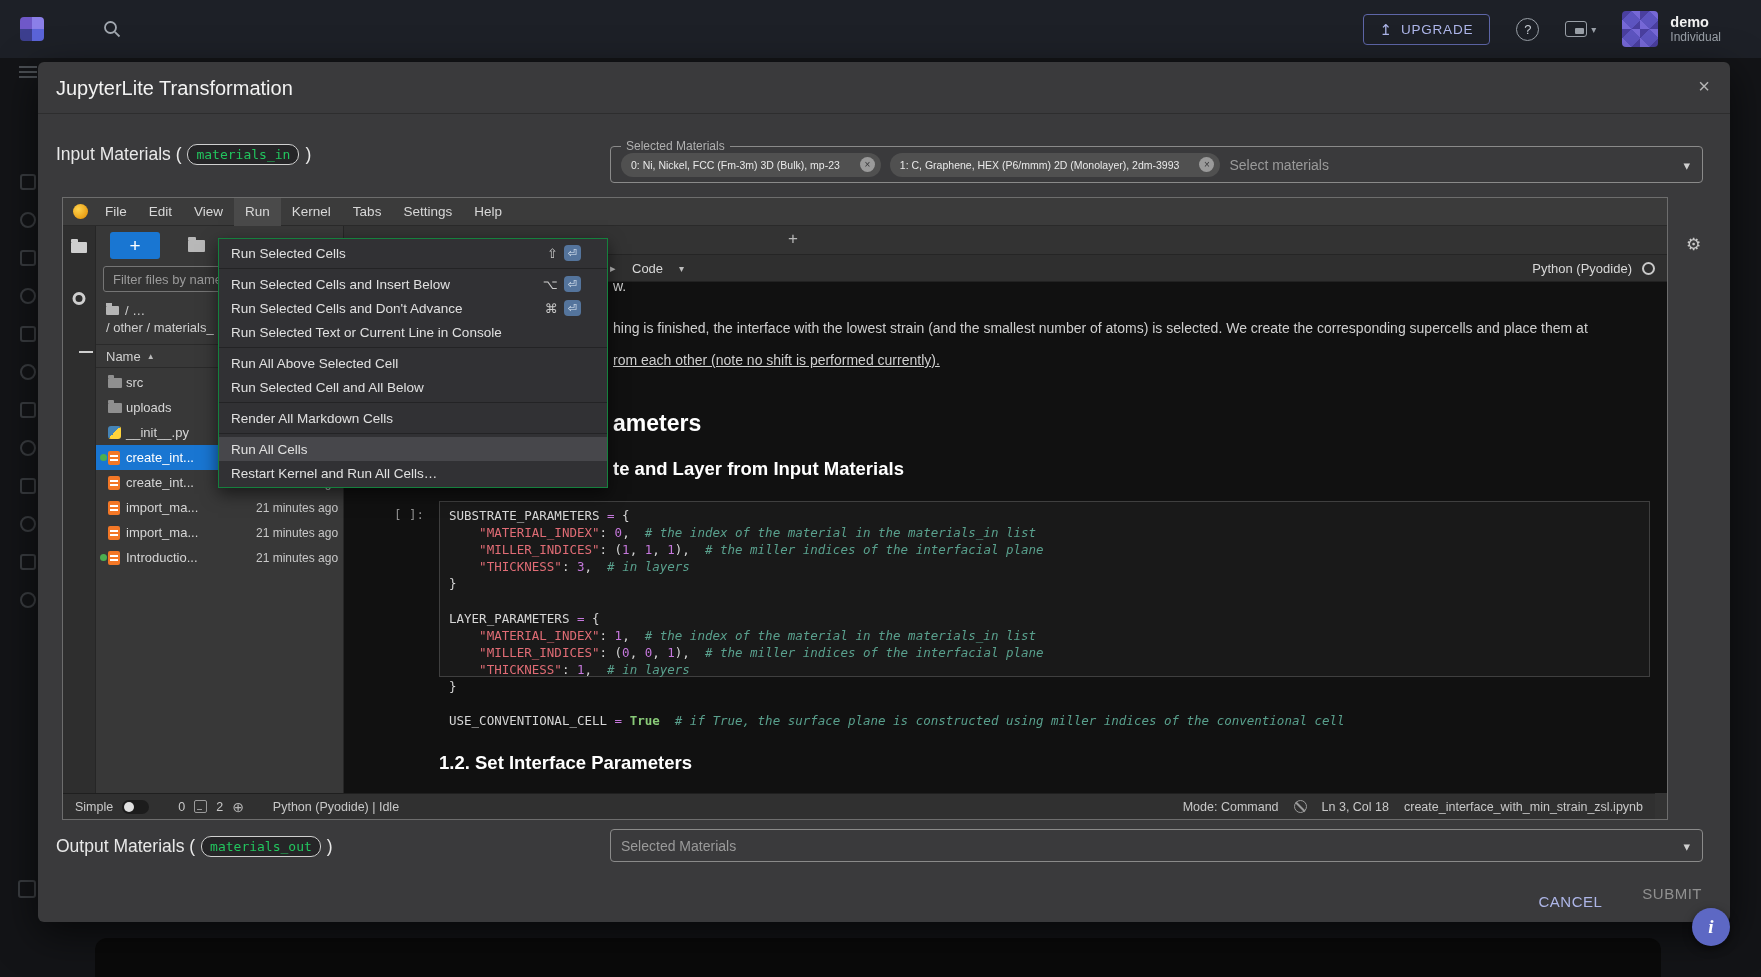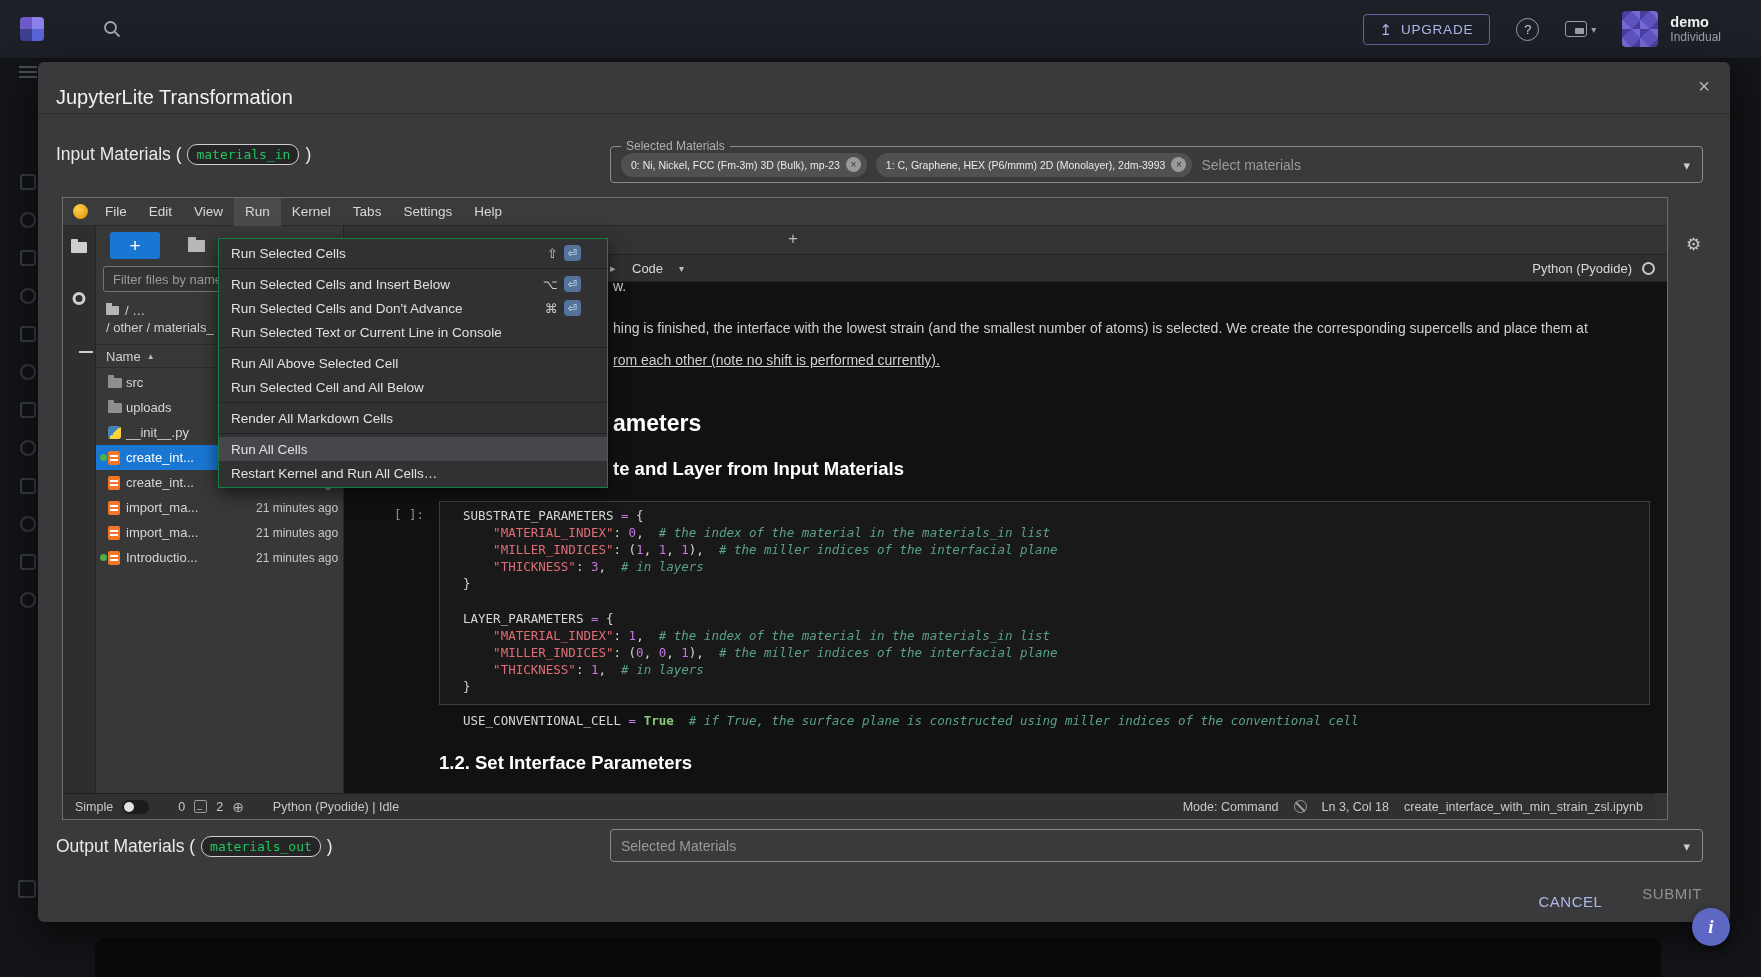--- a/index.html
+++ b/index.html
@@ -41,35 +41,35 @@
   .u-ic.round { border-radius:50%; }
   .under-bottom { position:absolute; left:18px; top:880px; width:18px; height:18px; border:2px solid #70757d; border-radius:3px; z-index:10; }
   .under-panel { position:absolute; left:95px; top:938px; width:1566px; height:39px; background:#141414;
                  border-radius:12px 12px 0 0; z-index:10; }
   .overlay { position:absolute; inset:0; background:rgba(0,0,0,.48); z-index:30; }
 
   
   .modal { position:absolute; left:38px; top:62px; width:1692px; height:860px; background:#3a3a3c; border-radius:6px;
            box-shadow:0 12px 40px rgba(0,0,0,.6); z-index:50; }
   .m-head { position:absolute; left:0; top:0; right:0; height:52px; border-bottom:1px solid rgba(0,0,0,.22); }
-  .m-title { position:absolute; left:18px; top:24px; font-size:20px; font-weight:500; color:#f2f2f2; }
+  .m-title { position:absolute; left:18px; top:15px; font-size:20px; font-weight:500; color:#f2f2f2; }
   .m-close { position:absolute; right:20px; top:13px; font-size:20px; color:#b5b5b5; background:none; border:none; cursor:pointer; font-family:inherit; }
 
   .io-row { position:absolute; left:18px; display:flex; align-items:center; gap:6px; color:#e8e8e8; font-size:17.5px; }
   .io-row.in { top:82px; }
   .io-row.out { top:774px; }
   .code-chip { font-family:"DejaVu Sans Mono", monospace; font-size:13px; color:#22c55e; background:#252527;
                border:1px solid #cfcfcf; border-radius:10px; padding:2px 8px; }
 
   .mat-select { position:absolute; left:572px; width:1093px; height:37px; border:1px solid #8a8a8a; border-radius:4px;
                 display:flex; align-items:center; padding:0 34px 0 10px; gap:9px; cursor:pointer; }
   .mat-select.in { top:84px; }
   .mat-select.out { top:767px; height:33px; }
   .float-label { position:absolute; left:10px; top:-8px; font-size:12px; color:#b0b0b0; background:#3a3a3c; padding:0 5px; }
-  .chip { display:flex; align-items:center; gap:6px; height:24px; padding:0 6px 0 10px; background:#505050;
+  .chip { display:flex; align-items:center; gap:20px; height:24px; padding:0 6px 0 10px; background:#505050;
           border-radius:12px; color:#e9e9e9; font-size:10.5px; white-space:nowrap;justify-content:center; }
   .chip-x { width:15px; height:15px; border-radius:50%; background:#9a9a9a; color:#38383a; font-size:10px;
             display:flex; align-items:center; justify-content:center; cursor:pointer; }
   .sel-placeholder { color:#9a9a9a; font-size:14px; }
   .chev { position:absolute; right:12px; top:50%; transform:translateY(-50%); color:#cfcfcf; font-size:13px; }
 
   .gear { position:absolute; left:1648px; top:172px; font-size:17px; color:#c9c9c9; cursor:pointer; }
 
   .m-footer { position:absolute; right:28px; bottom:12px; display:flex; gap:40px; }
   .m-footer button { background:none; border:none; font-family:inherit; font-size:15px; font-weight:500; letter-spacing:.5px; cursor:pointer; }
@@ -139,22 +139,22 @@
   .nb-content { position:absolute; left:0; top:56px; right:0; bottom:0; background:#111; overflow:hidden; }
   .md-frag { position:absolute; color:#cfcfcf; font-size:14px; white-space:nowrap; }
   .frag0 { left:269px; top:-4px; }
   .para1 { left:269px; top:38px; }
   .para2 { left:269px; top:70px;text-decoration:underline; }
   .md-h { position:absolute; color:#fff; font-weight:700; white-space:nowrap; }
   .h1f { left:269px; top:128px; font-size:23px; }
   .h2f { left:269px; top:176px; font-size:18.5px; }
   .h3f { left:95px;  top:470px; font-size:18.5px; }
   .prompt { position:absolute; left:50px; top:225px; font-family:"DejaVu Sans Mono", monospace; font-size:12.5px; color:#8f8f8f; }
-  .cell-code { position:absolute; left:95px; top:219px; width:1211px; height:204px; background:#191919; border:1px solid #3f3f3f;
-               padding:5px 23px; font-family:"DejaVu Sans Mono", monospace; font-size:12.5px; line-height:17.1px;
+  .cell-code { position:absolute; left:95px; top:219px; width:1211px; height:176px; background:#191919; border:1px solid #3f3f3f;
+               padding:5px 9px; font-family:"DejaVu Sans Mono", monospace; font-size:12.5px; line-height:17.1px;
                white-space:pre; cursor:text; }
   .t-p { color:#d6d6d6; } .t-v { color:#d6d6d6; }
   .t-o { color:#c678dd; } .t-n { color:#c678dd; }
   .t-s { color:#e06c75; }
   .t-c { color:#59a08d; font-style:italic; }
   .t-k { color:#89ca78; font-weight:700; }
 
   .jl-status { position:absolute; left:0; bottom:0; right:12px; height:26px; background:#303030; border-top:1px solid #1f1f1f;
                display:flex; align-items:center; padding:0 12px; gap:9px; font-size:12.5px; color:#c8c8c8; }
   .toggle { width:27px; height:14px; border-radius:7px; background:#1c1c1c; position:relative; cursor:pointer; }

